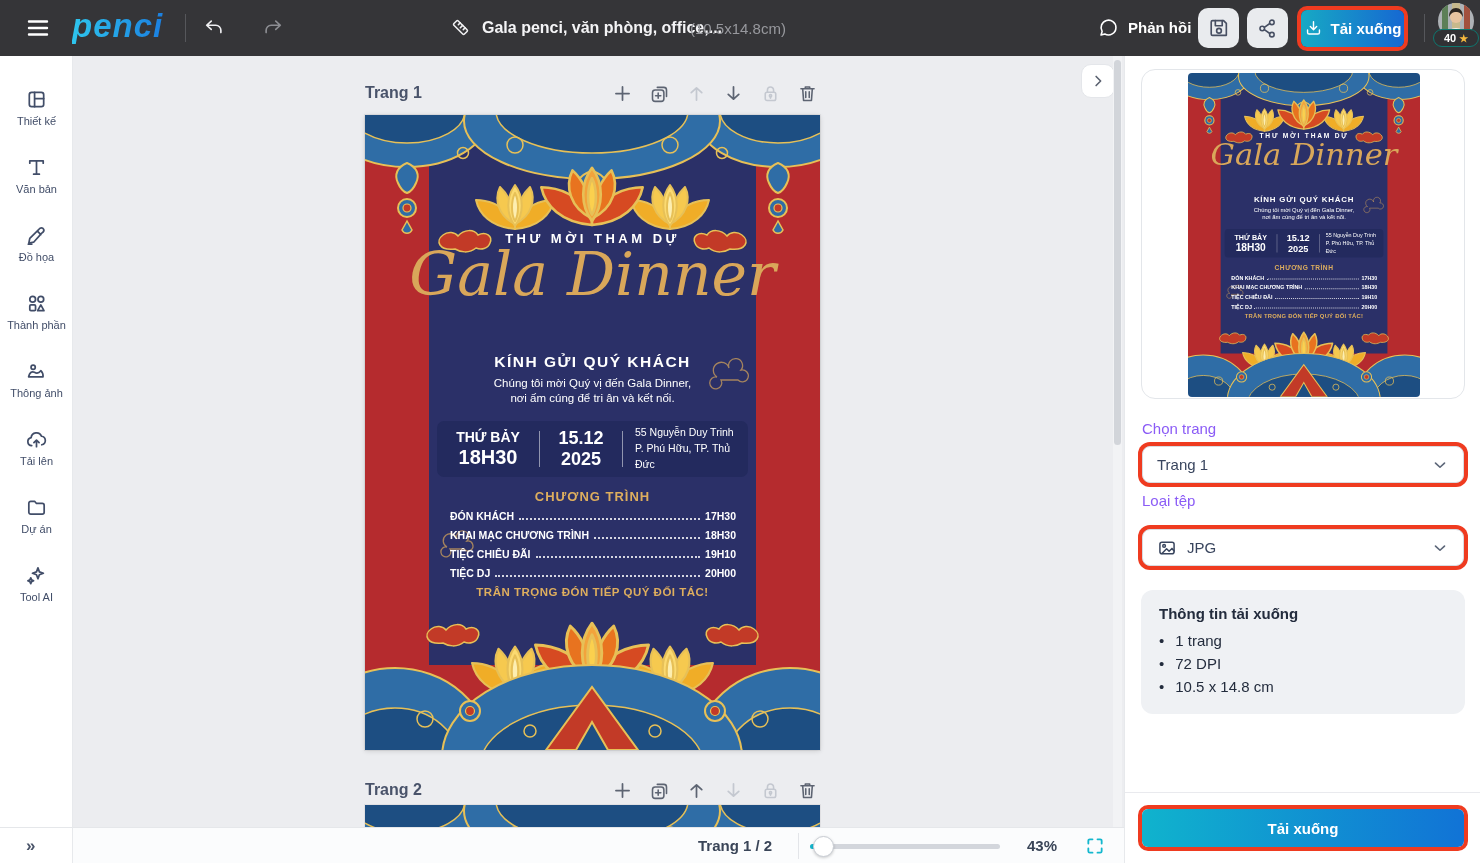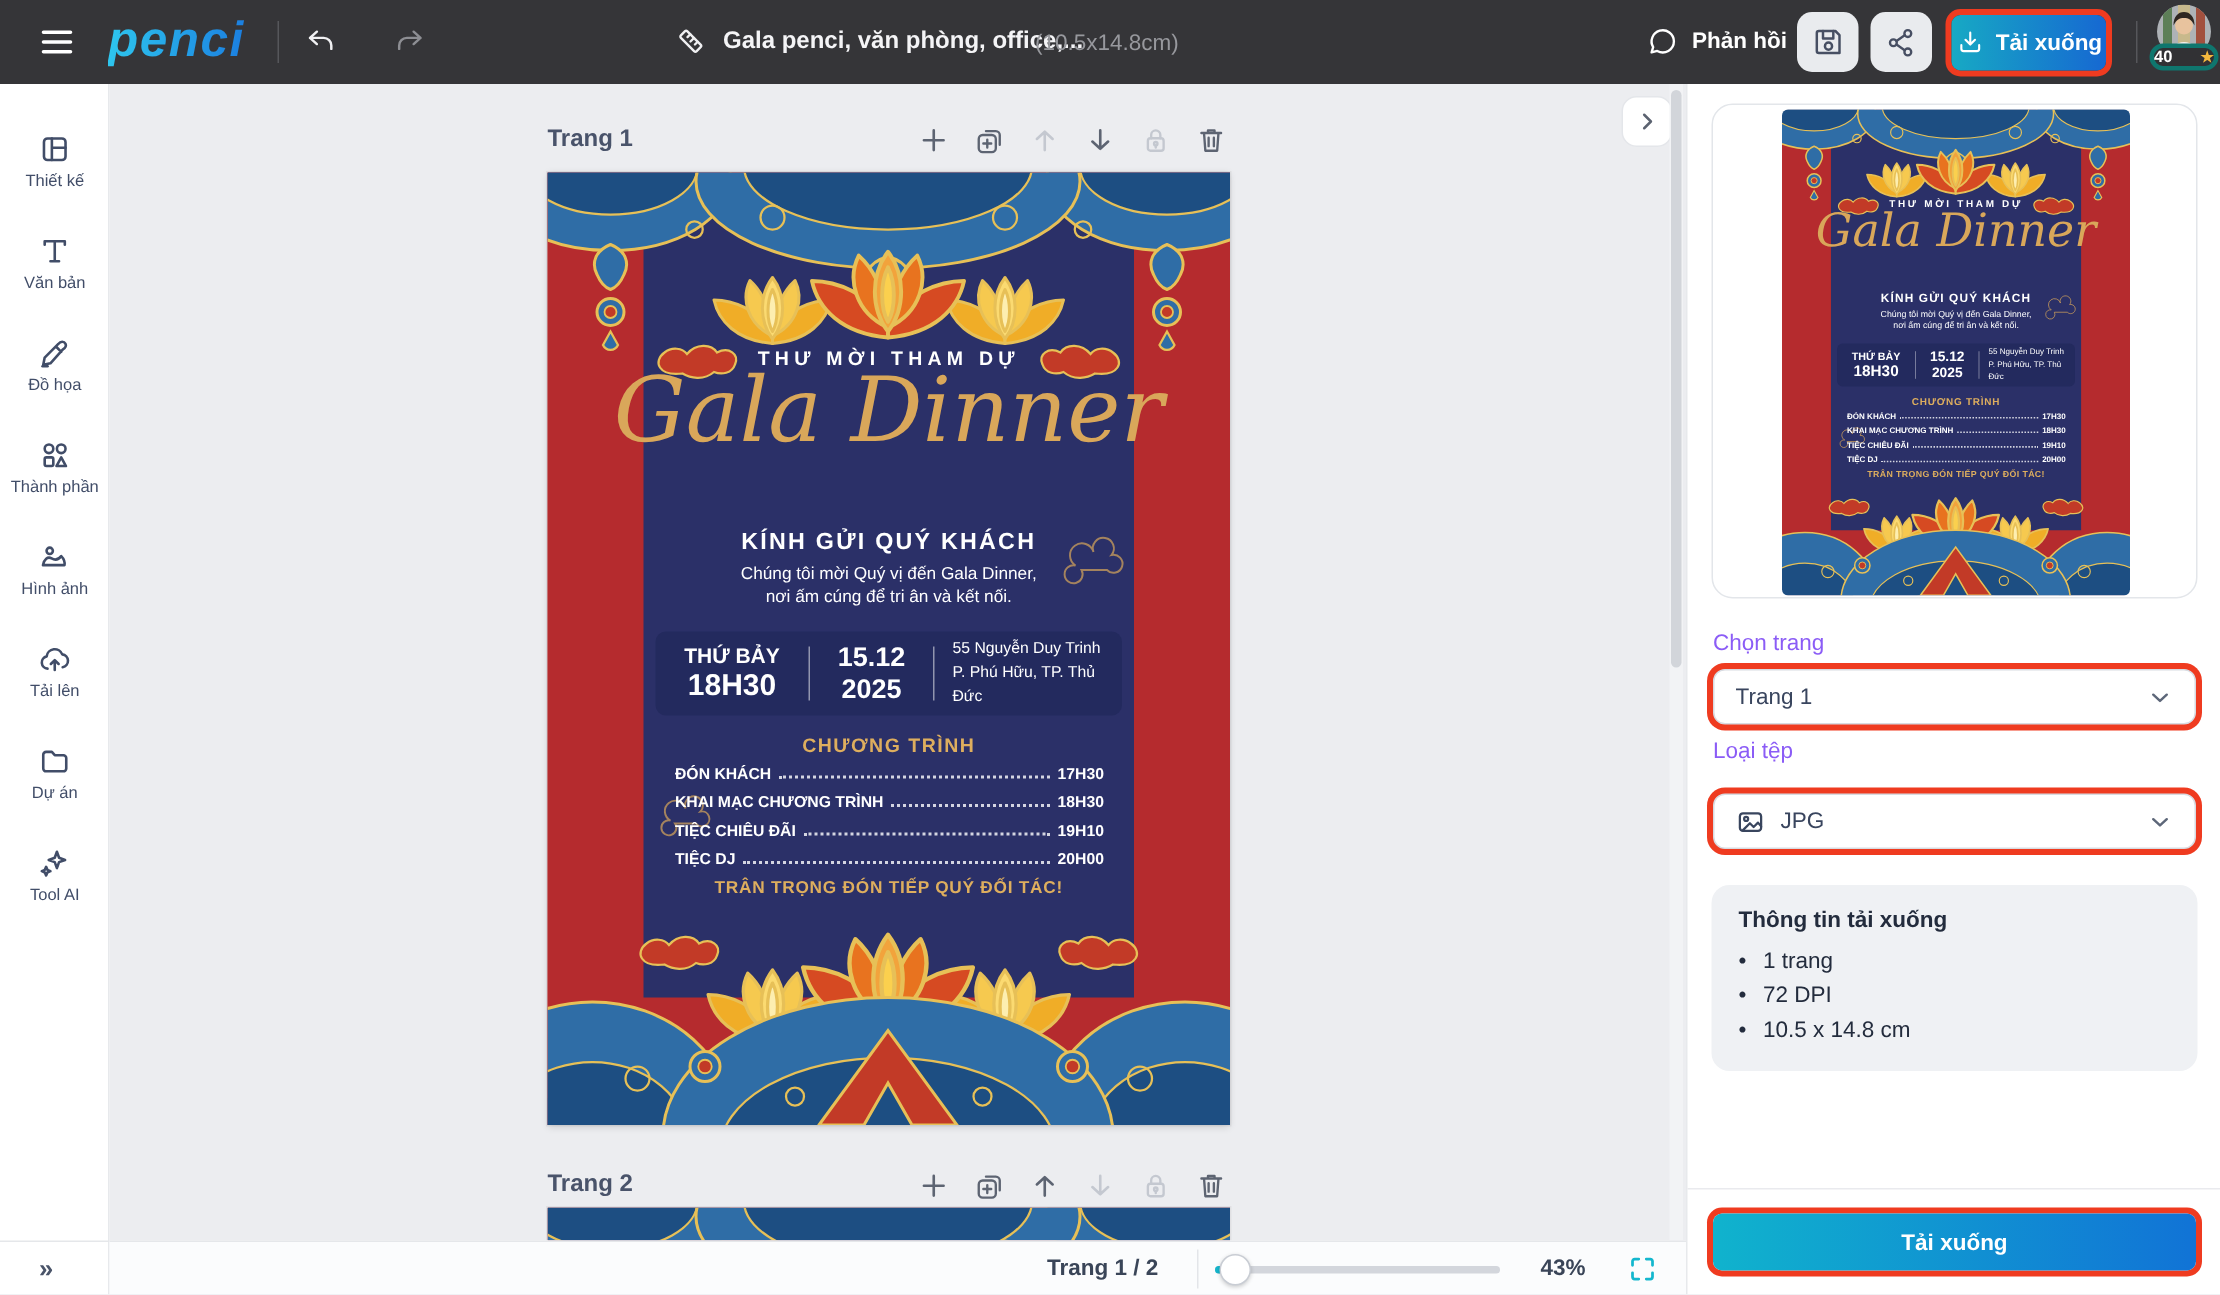--- a/index.html
+++ b/index.html
@@ -26,22 +26,22 @@
   .feedback { position:absolute; left:1098px; top:17px; color:#fff; font-size:15px; font-weight:600;
               display:flex; align-items:center; gap:9px; cursor:pointer; }
   .sq-btn { position:absolute; top:8px; width:41px; height:40px; background:#e9ebee; border:none;
             border-radius:10px; color:#474f63; display:flex; align-items:center; justify-content:center; cursor:pointer; }
   .dl-top { position:absolute; left:1301px; top:10px; width:103px; height:37px; border:none; border-radius:6px;
             background:linear-gradient(90deg,#17a9c4,#1668d2); color:#fff; font-size:15px; font-weight:600;
             display:flex; align-items:center; justify-content:center; gap:8px; cursor:pointer;
             box-shadow:0 0 0 4px #ef3b20; font-family:inherit; }
   .avatar { position:absolute; left:1438px; top:3px; width:36px; height:36px; border-radius:50%; overflow:hidden; cursor:pointer; }
   .credit-badge { position:absolute; left:1433px; top:29px; width:46px; height:18px; background:#313134;
-                  border:3px solid #0f766e; border-radius:10px; color:#fff; font-size:11px; font-weight:bold;
-                  display:flex; align-items:center; justify-content:space-between; gap:3px; }
+                  border:1px solid #0f766e; border-radius:10px; color:#fff; font-size:11px; font-weight:bold;
+                  display:flex; align-items:center; justify-content:center; gap:3px; }
   .credit-badge .star { color:#f5b93e; font-size:10px; }
 
   
   .sidebar { position:absolute; left:0; top:56px; width:73px; height:807px; background:#fff;
              border-right:1px solid #e7e9ec; z-index:20; }
   .side-item { position:absolute; left:0; width:73px; height:60px; display:flex; flex-direction:column;
                align-items:center; justify-content:center; gap:4px; color:#414d68; cursor:pointer; }
   .side-item .slabel { font-size:11px; color:#414d68; text-align:center; line-height:1.1; }
   .side-foot { position:absolute; left:0; top:771px; width:73px; height:36px; border-top:1px solid #e5e7ea;
                display:flex; align-items:center; }
@@ -312,21 +312,21 @@
     <div class="side-item" style="top:226px">
       <svg class="ic" width="23" height="23">
           <use href="#i-comp"></use>
         </svg>
       <div class="slabel">Thành phần</div>
     </div>
     <div class="side-item" style="top:294px">
       <svg class="ic" width="23" height="23">
           <use href="#i-photo"></use>
         </svg>
-      <div class="slabel">Hình ảnh</div>
+      <div class="slabel">Thông ảnh</div>
     </div>
     <div class="side-item" style="top:362px">
       <svg class="ic" width="23" height="23">
           <use href="#i-upload"></use>
         </svg>
       <div class="slabel">Tải lên</div>
     </div>
     <div class="side-item" style="top:430px">
       <svg class="ic" width="23" height="23">
           <use href="#i-folder"></use>

